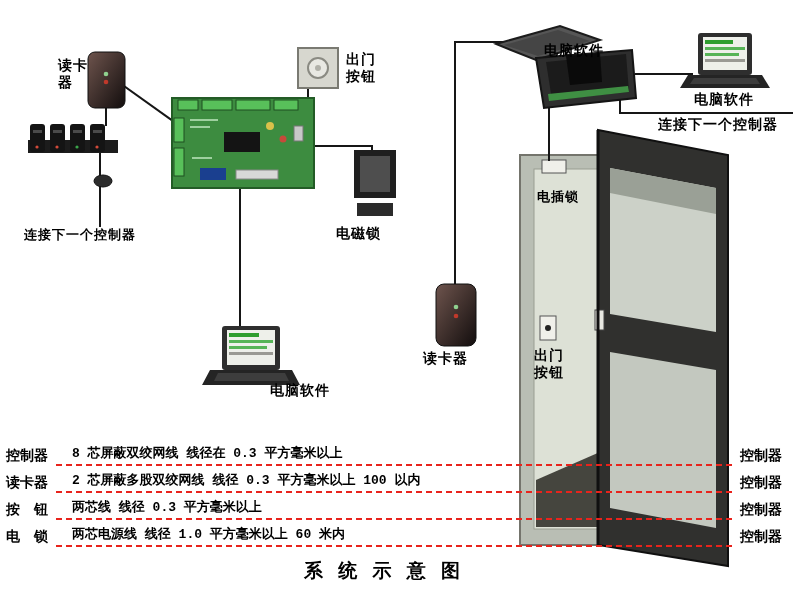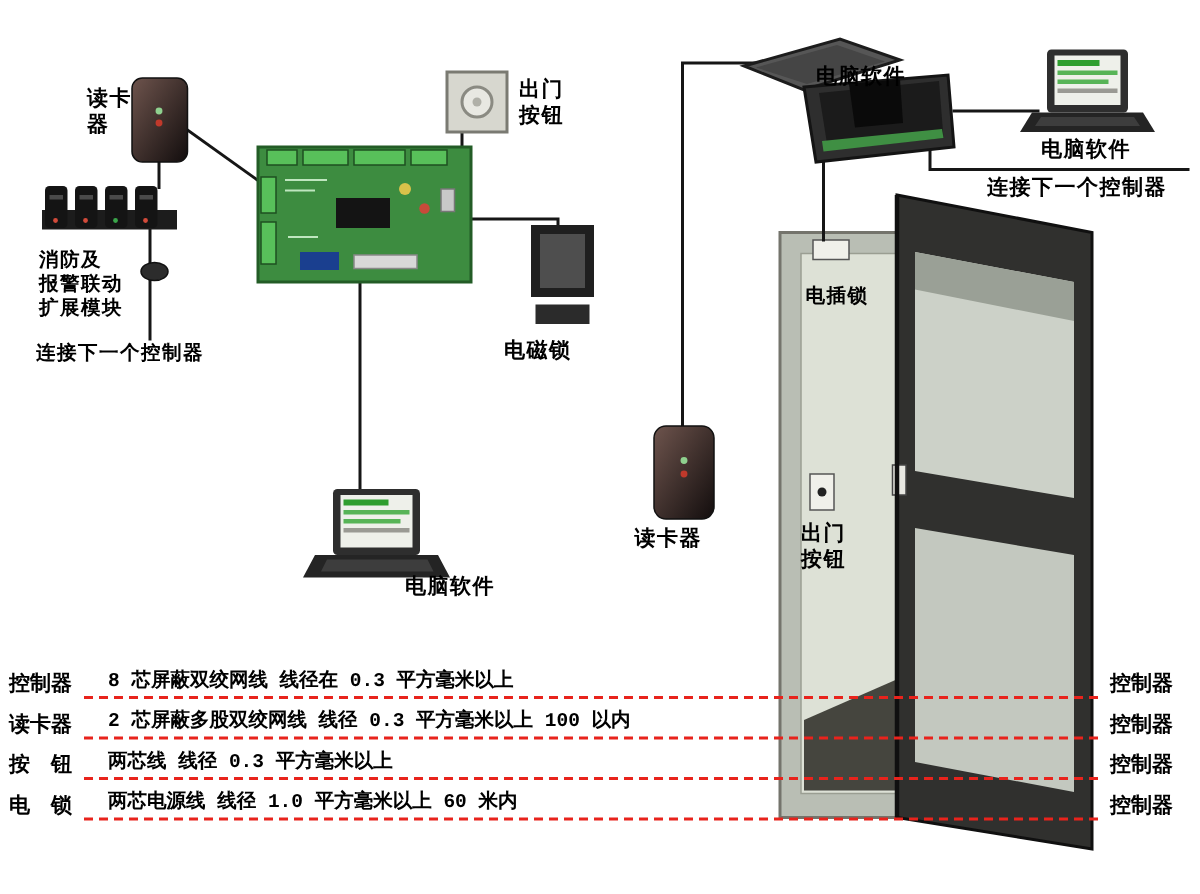--- a/index.html
+++ b/index.html
@@ -164,23 +164,20 @@
 
     <g>
       <rect x="436" y="284" width="40" height="62" rx="8" fill="url(#readerGrad)" stroke="#111"></rect>
       <circle cx="456" cy="307" r="2.3" fill="#8fd18f"></circle>
       <circle cx="456" cy="316" r="2.3" fill="#c0392b"></circle>
     </g>
   </svg>
 
   <div class="label" style="left:58px;top:57px">读卡
 器</div>
-  <div class="label fs13" style="left:26px;top:165px">消防及
-报警联动
-扩展模块</div>
   <div class="label fs13" style="left:24px;top:227px">连接下一个控制器</div>
   <div class="label" style="left:346px;top:51px">出门
 按钮</div>
   <div class="label" style="left:336px;top:225px">电磁锁</div>
   <div class="label" style="left:270px;top:382px">电脑软件</div>
   <div class="label" style="left:544px;top:42px">电脑软件</div>
   <div class="label" style="left:694px;top:91px">电脑软件</div>
   <div class="label" style="left:658px;top:116px">连接下一个控制器</div>
   <div class="label fs13" style="left:537px;top:189px">电插锁</div>
   <div class="label" style="left:423px;top:350px">读卡器</div>
@@ -209,13 +206,14 @@
     <span class="spec-right">控制器</span>
   </div>
   <div class="spec-row" style="top:521px">
     <span class="spec-left">电　锁</span>
     <span class="spec-mid">
       <span class="spec-text">两芯电源线  线径 1.0 平方毫米以上   60 米内</span>
     </span>
     <span class="spec-right">控制器</span>
   </div>
 
+  <div class="title">系 统 示 意 图</div>
 </div>
 
 </body></html>

